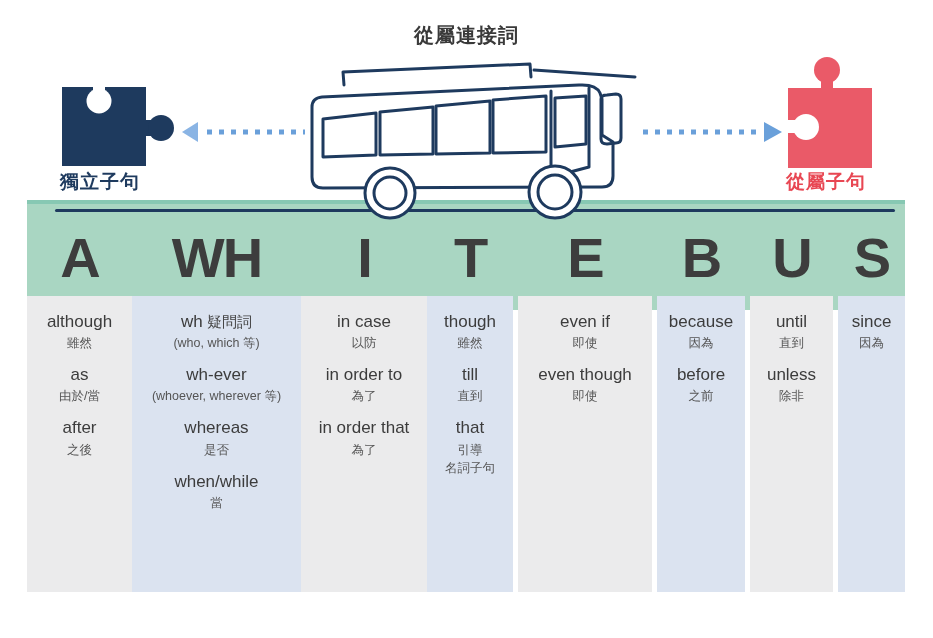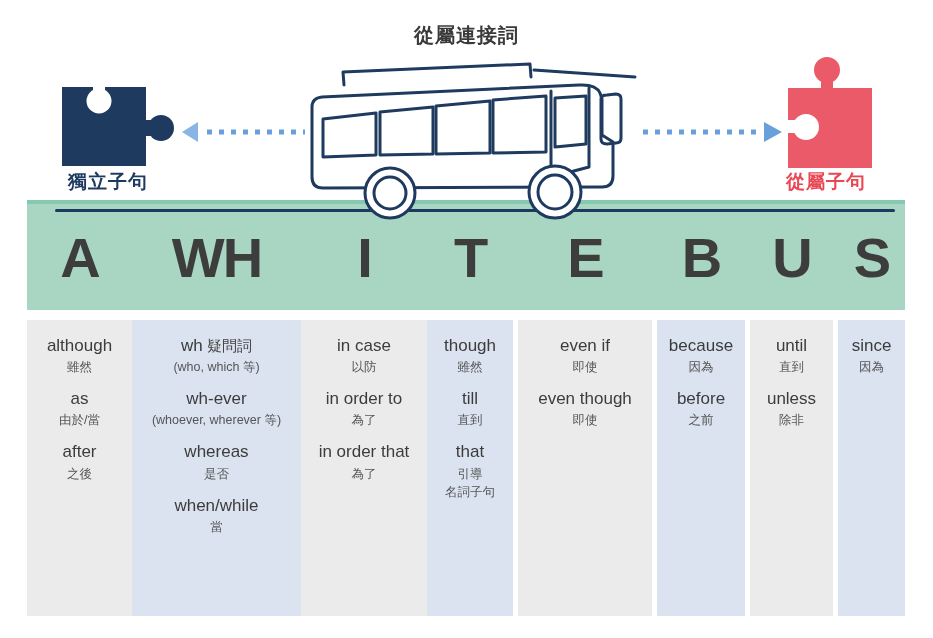--- a/index.html
+++ b/index.html
@@ -7,40 +7,40 @@
     position:relative;width:933px;height:638px;background:#ffffff;overflow:hidden;
     font-family:"Liberation Sans","DejaVu Sans",sans-serif;
   }
   .page-title{
     position:absolute;left:0;top:22px;width:933px;text-align:center;
     font-size:20px;font-weight:bold;color:#3a3a3a;letter-spacing:1px;
   }
   .puzzle-left{position:absolute;left:58px;top:84px;}
   .puzzle-right{position:absolute;left:782px;top:53px;}
   .clause-label{position:absolute;font-size:19px;font-weight:bold;letter-spacing:1px;}
-  .label-independent{left:68px;top:169px;color:#1e3a5e;}
+  .label-independent{left:60px;top:169px;color:#1e3a5e;}
   .label-dependent{left:786px;top:169px;color:#e84753;}
   .arrow{position:absolute;}
   .arrow-left{left:182px;top:119px;}
   .arrow-right{left:641px;top:119px;}
   .bus{position:absolute;left:283px;top:55px;z-index:3;}
   .band{
     position:absolute;left:27px;top:200px;width:878px;height:110px;
     background:#a9d6c2;border-top:4px solid #87c8b3;box-sizing:border-box;z-index:0;
   }
   .ground-line{
     position:absolute;left:55px;top:209px;width:840px;height:3px;
     background:#1e3a5e;z-index:1;border-radius:2px;
   }
   .letters-row{display:flex;height:100%;align-items:center;position:relative;z-index:2;}
   .letter-cell{
     text-align:center;font-size:56px;font-weight:800;color:#3d3d3d;
     letter-spacing:-2px;line-height:1;padding-top:2px;
   }
-  .columns{position:absolute;left:27px;top:320px;width:878px;height:296px;display:flex;border-radius:10px;}
+  .columns{position:absolute;left:27px;top:296px;width:878px;height:296px;display:flex;border-radius:10px;}
   .col{box-sizing:border-box;padding-top:15px;text-align:center;height:296px;}
   .bg-gray{background:#ebebec;}
   .bg-blue{background:#dbe3f0;}
   
   .c0{width:105px;}
   .c1{width:169px;}
   .c2{width:126px;}
   .c3{width:86px;}
   .c4{width:134px;margin-left:5px;}
   .c5{width:88px;margin-left:5px;}

